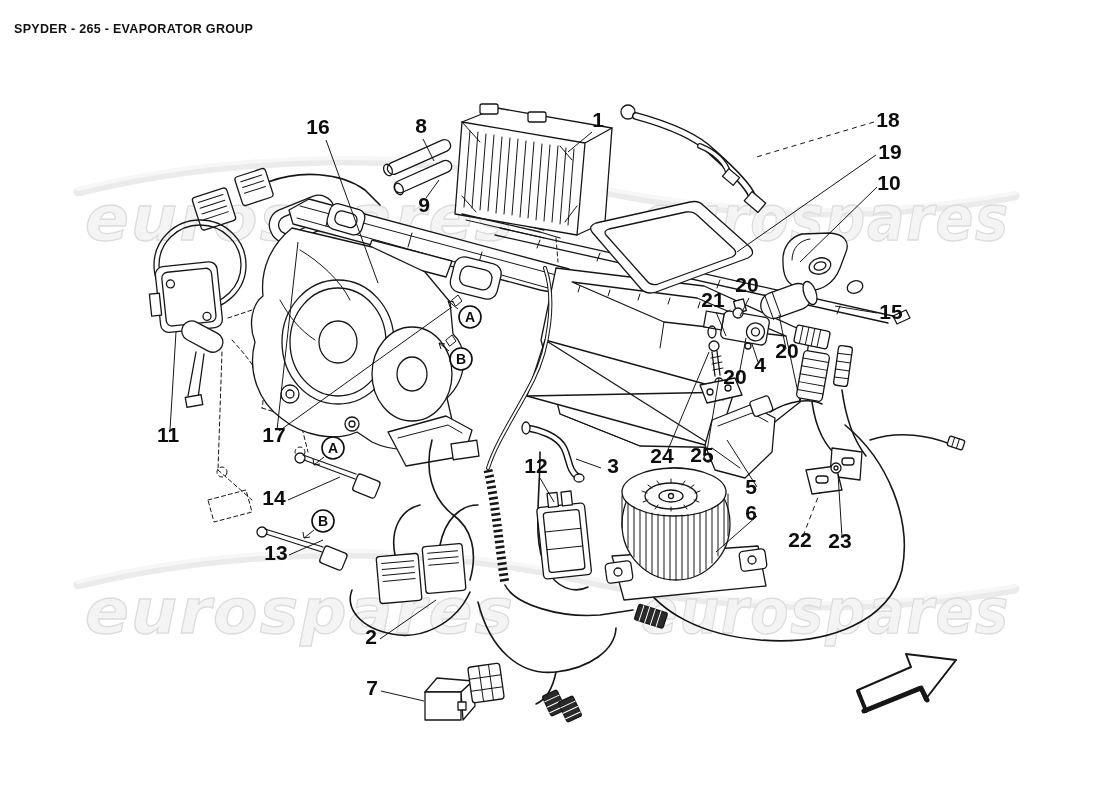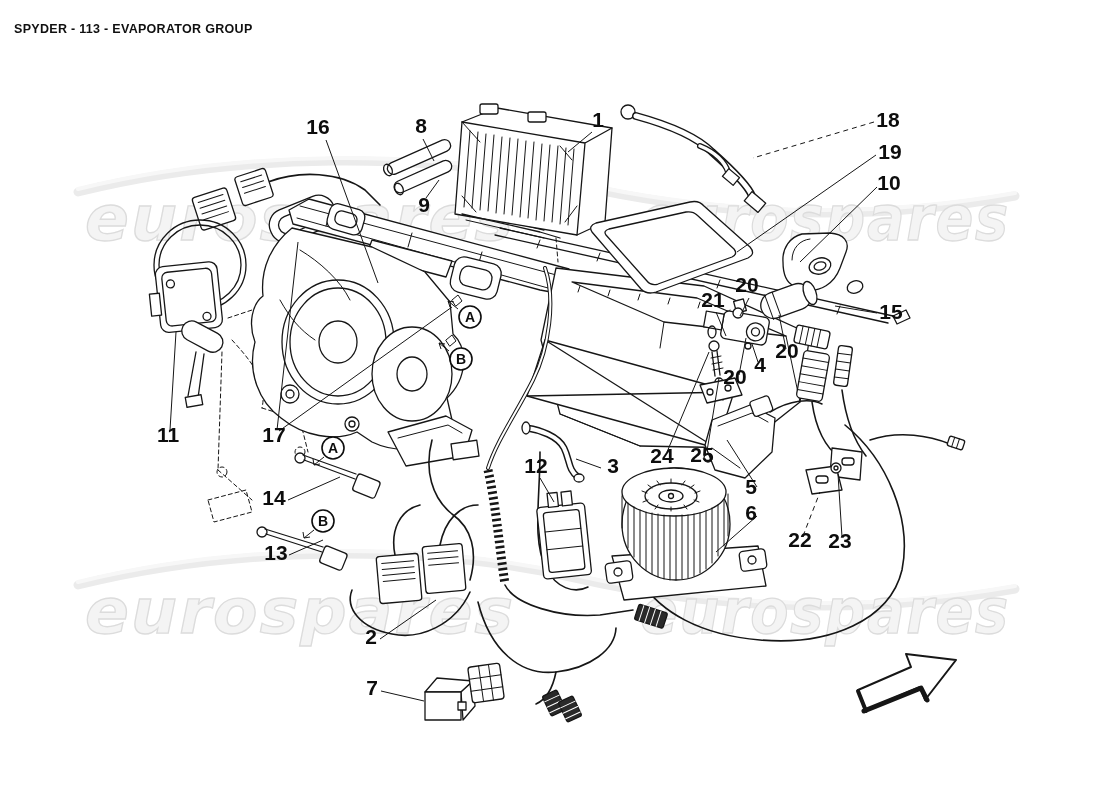--- a/index.html
+++ b/index.html
@@ -34,21 +34,21 @@
   .leader{stroke:var(--line);stroke-width:1;fill:none;}
   .leaderd{stroke:var(--line);stroke-width:1;fill:none;stroke-dasharray:5 4;}
   .callout{font:bold 21px "Liberation Sans",sans-serif;text-anchor:middle;fill:#0d0d0d;stroke:none;}
   .letter-circle{fill:#fff;stroke:#0d0d0d;stroke-width:1.6;}
   .letter-text{font:bold 14px "Liberation Sans",sans-serif;text-anchor:middle;fill:#0d0d0d;stroke:none;}
 </style>
 </head>
 <body>
 
 <div class="page">
-  <div class="title">SPYDER - 113 - EVAPORATOR GROUP</div>
+  <div class="title">SPYDER - 265 - EVAPORATOR GROUP</div>
 
   <svg id="diagram-svg" width="1100" height="800" viewBox="0 0 1100 800">
 
     <g>
       <path class="swoosh" d="M78,192 C240,152 430,152 575,185 C720,218 870,222 1015,196"></path>
       <path class="swoosh2" d="M78,189 C240,149 430,149 575,182 C720,215 870,219 1015,193"></path>
       <text class="wm" x="85" y="240" textLength="430" lengthAdjust="spacingAndGlyphs">eurospares</text>
       <text class="wm" x="640" y="240" textLength="370" lengthAdjust="spacingAndGlyphs">eurospares</text>
     </g>
     <g>

